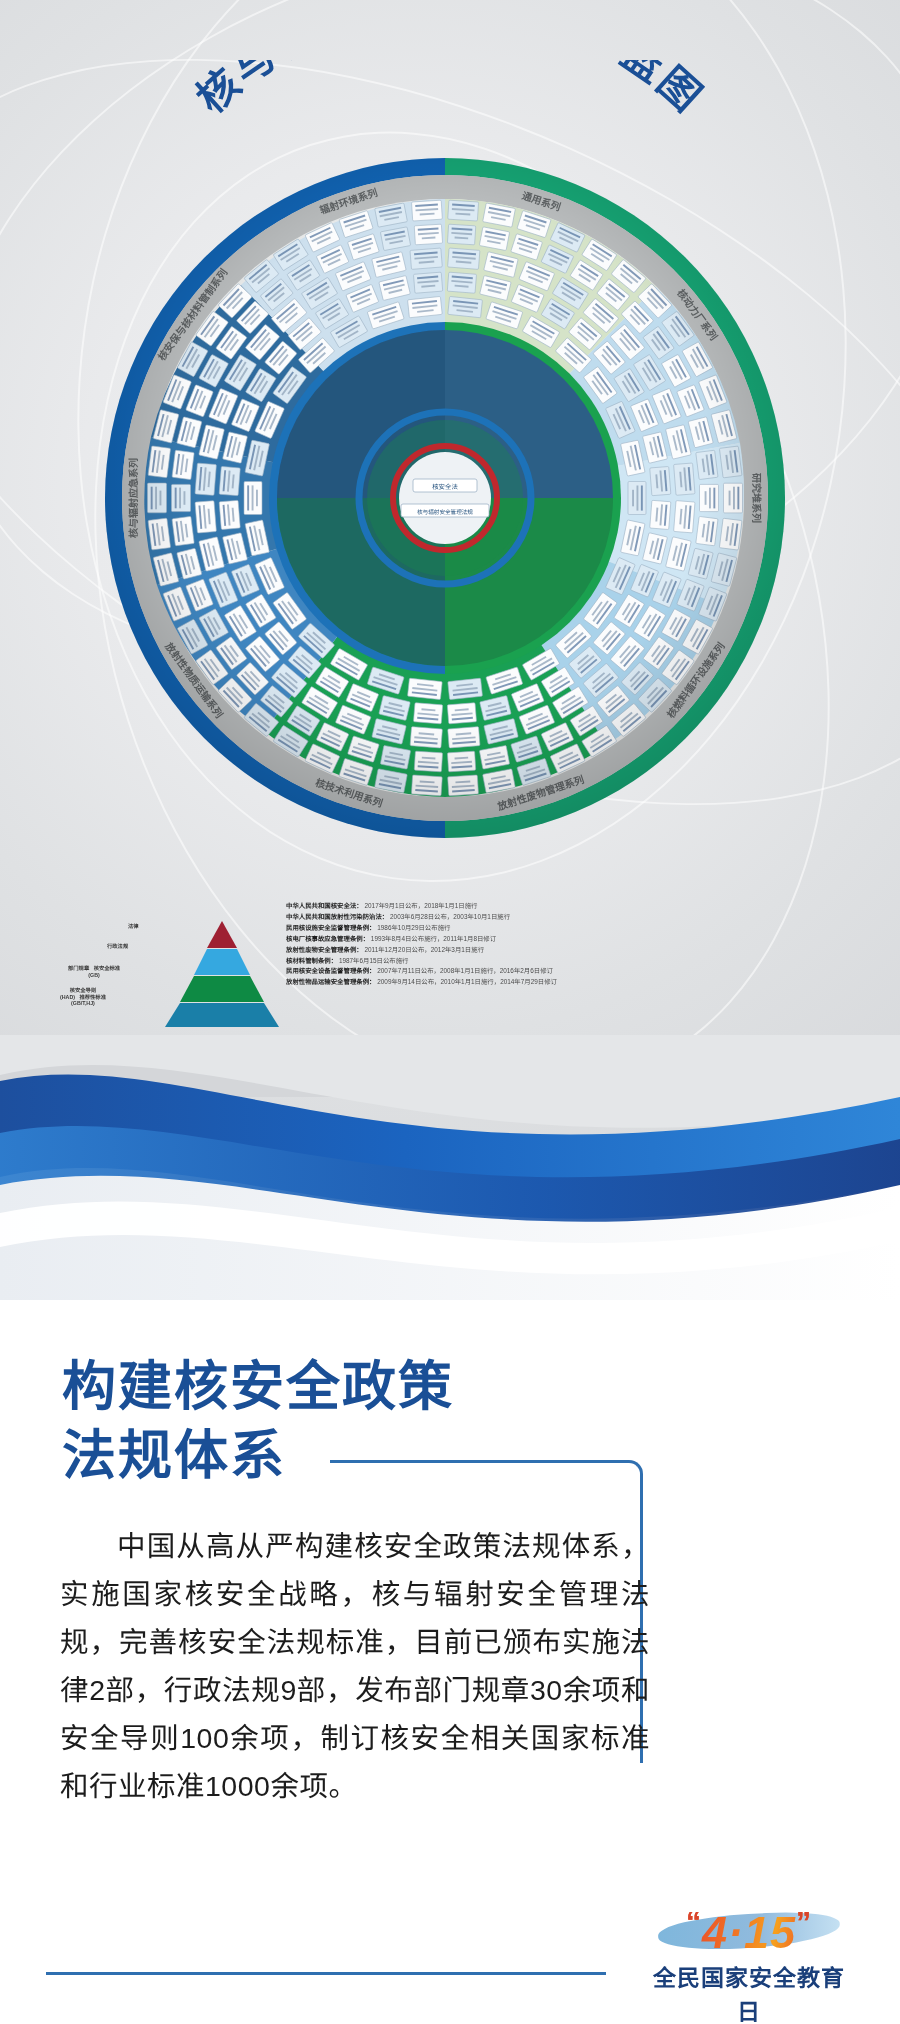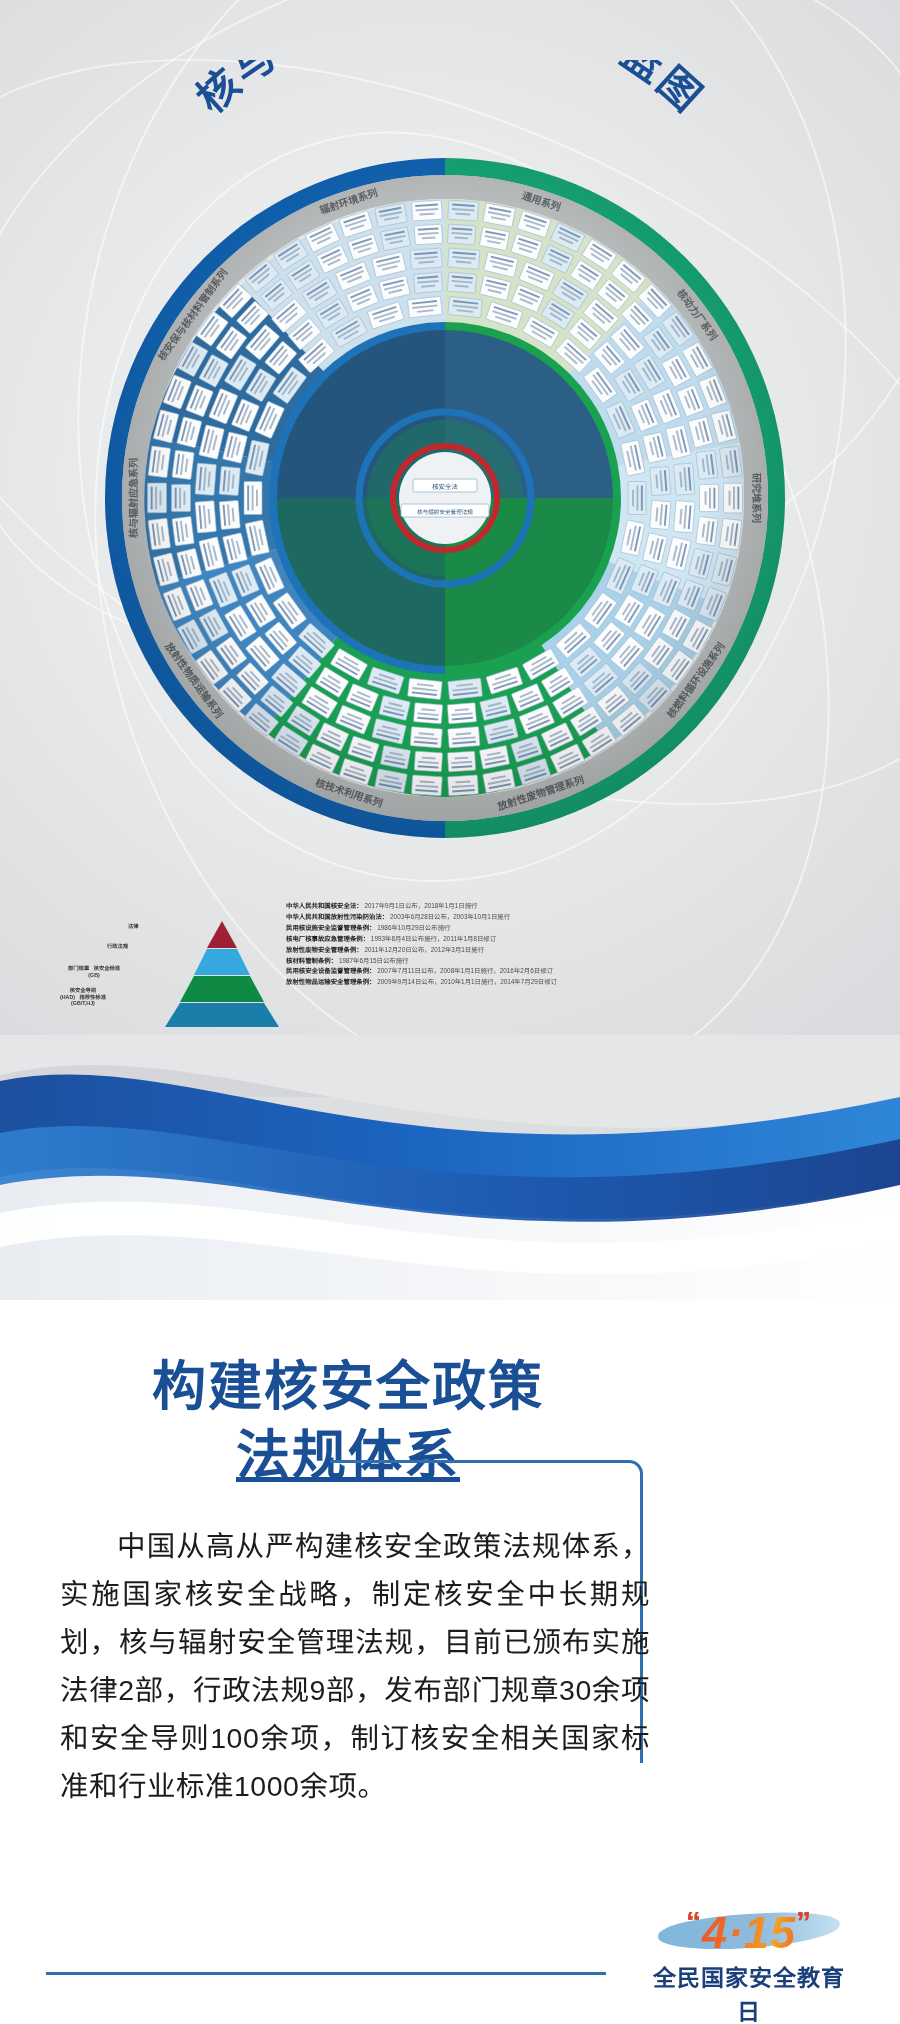--- a/index.html
+++ b/index.html
@@ -61,26 +61,25 @@
   .law-line{font-size:6.4px;line-height:10.9px;color:#4b4b4b;white-space:nowrap;}
   .law-line b{color:#1d1d1d;font-weight:bold;}
 
   
   .wave{position:absolute;left:0;top:1035px;width:900px;height:300px;}
   .wave svg{display:block;width:900px;height:300px;}
 
   
   .lower{position:absolute;left:0;top:1300px;width:900px;height:724px;background:#fff;}
   .headline{
-    position:absolute;left:68px;top:52px;width:560px;
+    position:absolute;left:62px;top:52px;width:560px;
     font-size:54px;font-weight:bold;color:#1a4f96;line-height:1.28;
     letter-spacing:2px;
-    text-align:center;
   }
-  .headline .l2{display:block;text-decoration:underline;}
+  .headline .l2{display:block;}
   .bracket{
     position:absolute;left:330px;top:160px;width:310px;height:300px;
     border-top:3px solid #2f6fb0;border-right:3px solid #2f6fb0;
     border-top-right-radius:14px;
   }
   .body-copy{
     position:absolute;left:60px;top:222px;width:590px;
     font-size:28.5px;line-height:48px;color:#1c1c1c;text-indent:2em;
     text-align:justify;letter-spacing:.5px;
   }
@@ -1546,21 +1545,21 @@
     <path d="M0,178 C250,126 470,272 900,172 L900,206 C470,300 250,160 0,212 Z" fill="#ffffff" opacity=".95"></path>
   </svg>
 </div>
 
 <div class="lower">
   <div class="headline">
     <span>构建核安全政策</span>
     <span class="l2">法规体系</span>
   </div>
   <div class="bracket"></div>
-  <div class="body-copy">中国从高从严构建核安全政策法规体系，实施国家核安全战略，制定核安全中长期规划，核与辐射安全管理法规，目前已颁布实施法律2部，行政法规9部，发布部门规章30余项和安全导则100余项，制订核安全相关国家标准和行业标准1000余项。</div>
+  <div class="body-copy">中国从高从严构建核安全政策法规体系，实施国家核安全战略，核与辐射安全管理法规，完善核安全法规标准，目前已颁布实施法律2部，行政法规9部，发布部门规章30余项和安全导则100余项，制订核安全相关国家标准和行业标准1000余项。</div>
 </div>
 
 <div class="bottom-rule"></div>
 
 <div class="logo">
   <div class="logo-brush"></div>
   <div class="logo-inner">
     <div class="logo-415">
       <span class="logo-quote">“</span><span>4·15</span><span class="logo-quote">”</span>
     </div>

